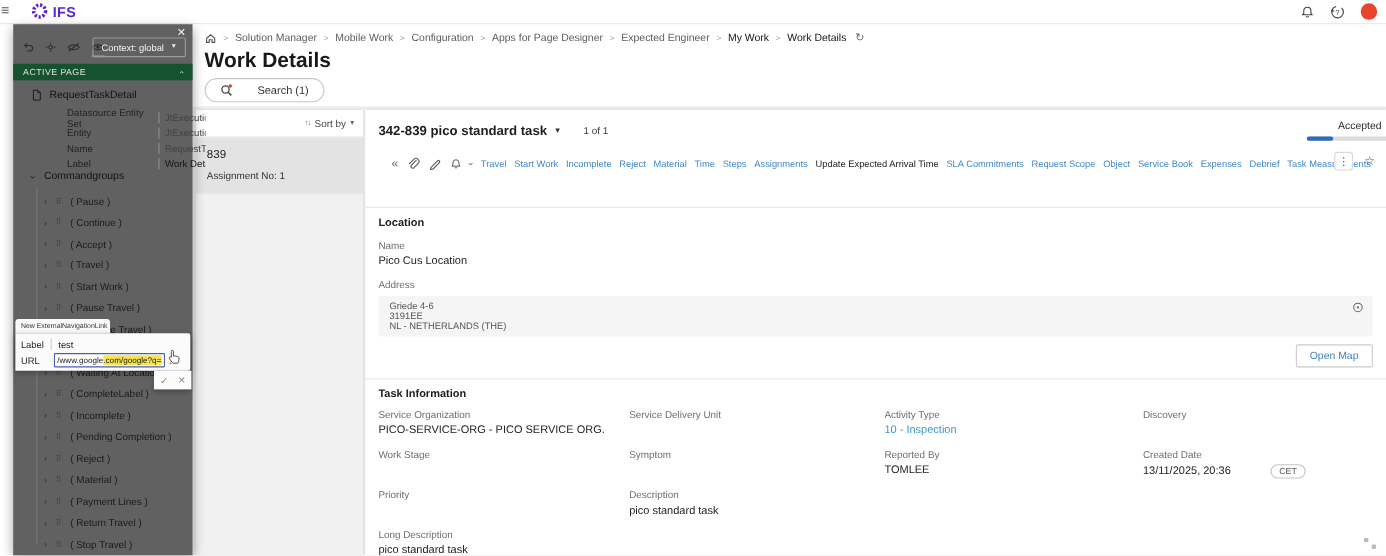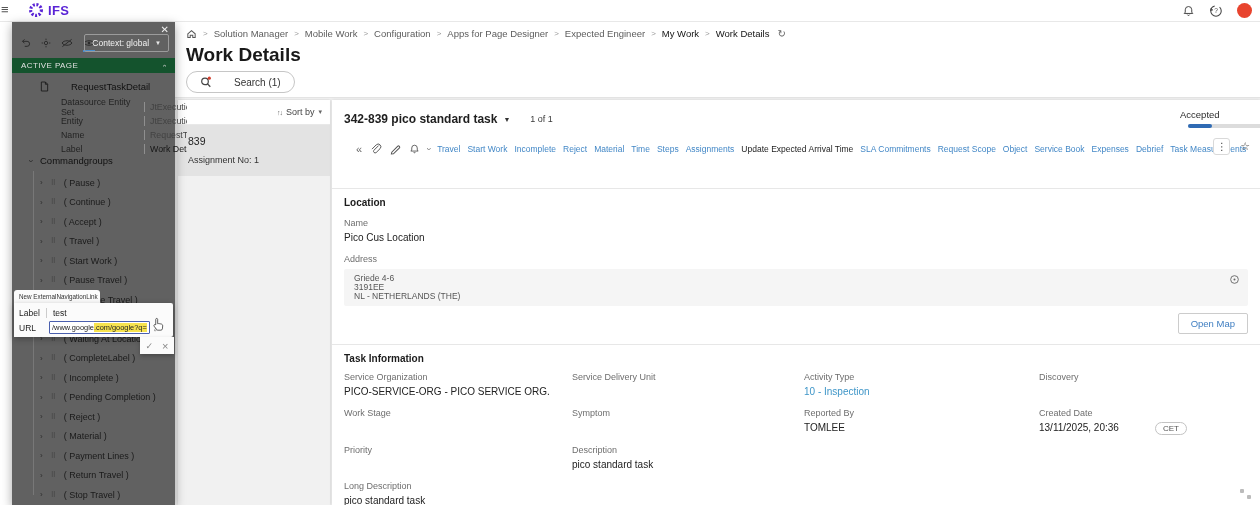--- a/index.html
+++ b/index.html
@@ -34,21 +34,21 @@
   .lp-item{background:#e3e3e3;padding:10px 10px 11px;cursor:pointer}
   .lp-item-title{font-size:10.5px;color:#1f1f1f}
   .lp-item-sub{font-size:9px;color:#333;margin-top:8px}
 
   .card{position:absolute;left:157px;top:2px;right:0;bottom:0;background:#fff;box-shadow:0 0 3px rgba(0,0,0,.12)}
   .card-head{position:relative;padding:12px 12px 0 12px}
   .ct-row{display:flex;align-items:center;gap:6px}
   .card-title{font-size:12px;font-weight:bold;color:#1e1e1e}
   .hd-caret{font-size:7px;color:#333;cursor:pointer}
   .pager{font-size:9px;color:#3a3a3a;margin-left:14px}
-  .status{position:absolute;right:4px;top:9px;text-align:left}
+  .status{position:absolute;right:4px;top:9px;text-align:right}
   .status-label{font-size:9.5px;color:#2b2b2b}
   .status-track{margin-top:4px;margin-left:auto;width:76px;height:4px;background:#dcdcdc;border-radius:2px;position:relative;right:-8px;cursor:pointer}
   .status-fill{width:24px;height:4px;border-radius:2px;background:#2f6bb4}
   .toolbar{display:flex;align-items:center;gap:7px;margin-top:12px;padding:0 64px 0 12px;white-space:nowrap;overflow:hidden;height:22px}
   .ti{color:#555;display:flex;align-items:center;cursor:pointer}
   .ti-txt{font-size:11px;color:#666}
   .tsep-caret{font-size:9px;color:#666;transform:rotate(90deg);cursor:pointer}
   .tlink{font-size:8.5px;color:#4287c6;cursor:pointer}
   .tlink.plain{color:#1d1d1d}
   .hd-actions{position:absolute;right:10px;top:38px;display:flex;gap:10px;align-items:center}
@@ -78,21 +78,21 @@
   
   .sidebar{position:absolute;left:12px;top:22px;width:163px;height:483px;background:#616161;box-shadow:0 3px 10px rgba(0,0,0,.35);z-index:40}
   .sb-close{position:absolute;right:6px;top:2px;color:#f0f0f0;font-size:10px;cursor:pointer}
   .sb-tools{position:absolute;left:9px;top:16px;display:flex;gap:10px;align-items:flex-start}
   .sb-tool{color:#2c2c2c;cursor:pointer}
   .sb-tool.active{border-bottom:2px solid #4a8ecb;padding-bottom:2px}
   .ctx-btn{position:absolute;right:6px;top:12px;border:1px solid #9b9b9b;border-radius:2px;color:#f2f2f2;font-size:8.5px;padding:3px 7px;display:flex;gap:6px;align-items:center;cursor:pointer}
   .ctx-caret{font-size:6px;color:#e8e8e8}
   .sb-section{position:absolute;left:0;top:36px;width:100%;height:15px;background:#14532d;color:#e0e0e0;font-size:8px;letter-spacing:.4px;display:flex;align-items:center;justify-content:space-between;padding:0 9px;cursor:pointer}
   .sb-sec-caret{display:inline-block;transform:rotate(-90deg);font-size:8px;color:#ddd}
-  .pagenode{position:absolute;left:28px;top:59px;display:flex;gap:22px;align-items:center;font-size:9.5px;color:#111;cursor:pointer}
+  .pagenode{position:absolute;left:17px;top:59px;display:flex;gap:7px;align-items:center;font-size:9.5px;color:#111;cursor:pointer}
   .props{position:absolute;left:49px;top:78px;width:126px}
   .prow{display:flex;height:14px;align-items:center;font-size:8.8px;cursor:default}
   .plabel{width:83px;color:#232323}
   .pval{border-left:1px solid #8f8f8f;padding-left:5px;color:#424242;flex:1;white-space:nowrap;overflow:hidden}
   .pval.dark{color:#161616}
   .grouprow{position:absolute;left:17px;top:133px;display:flex;gap:8px;align-items:center;font-size:9.5px;color:#111;cursor:pointer}
   .gr-caret{display:inline-block;transform:rotate(90deg);font-size:9px;color:#222}
   .treeline{position:absolute;left:21px;top:149px;bottom:10px;width:1px;background:#787878}
   .cmds{position:absolute;left:0;top:151px;right:0}
   .crow{height:19.5px;display:flex;align-items:center;padding-left:28px;gap:8px;cursor:pointer}

